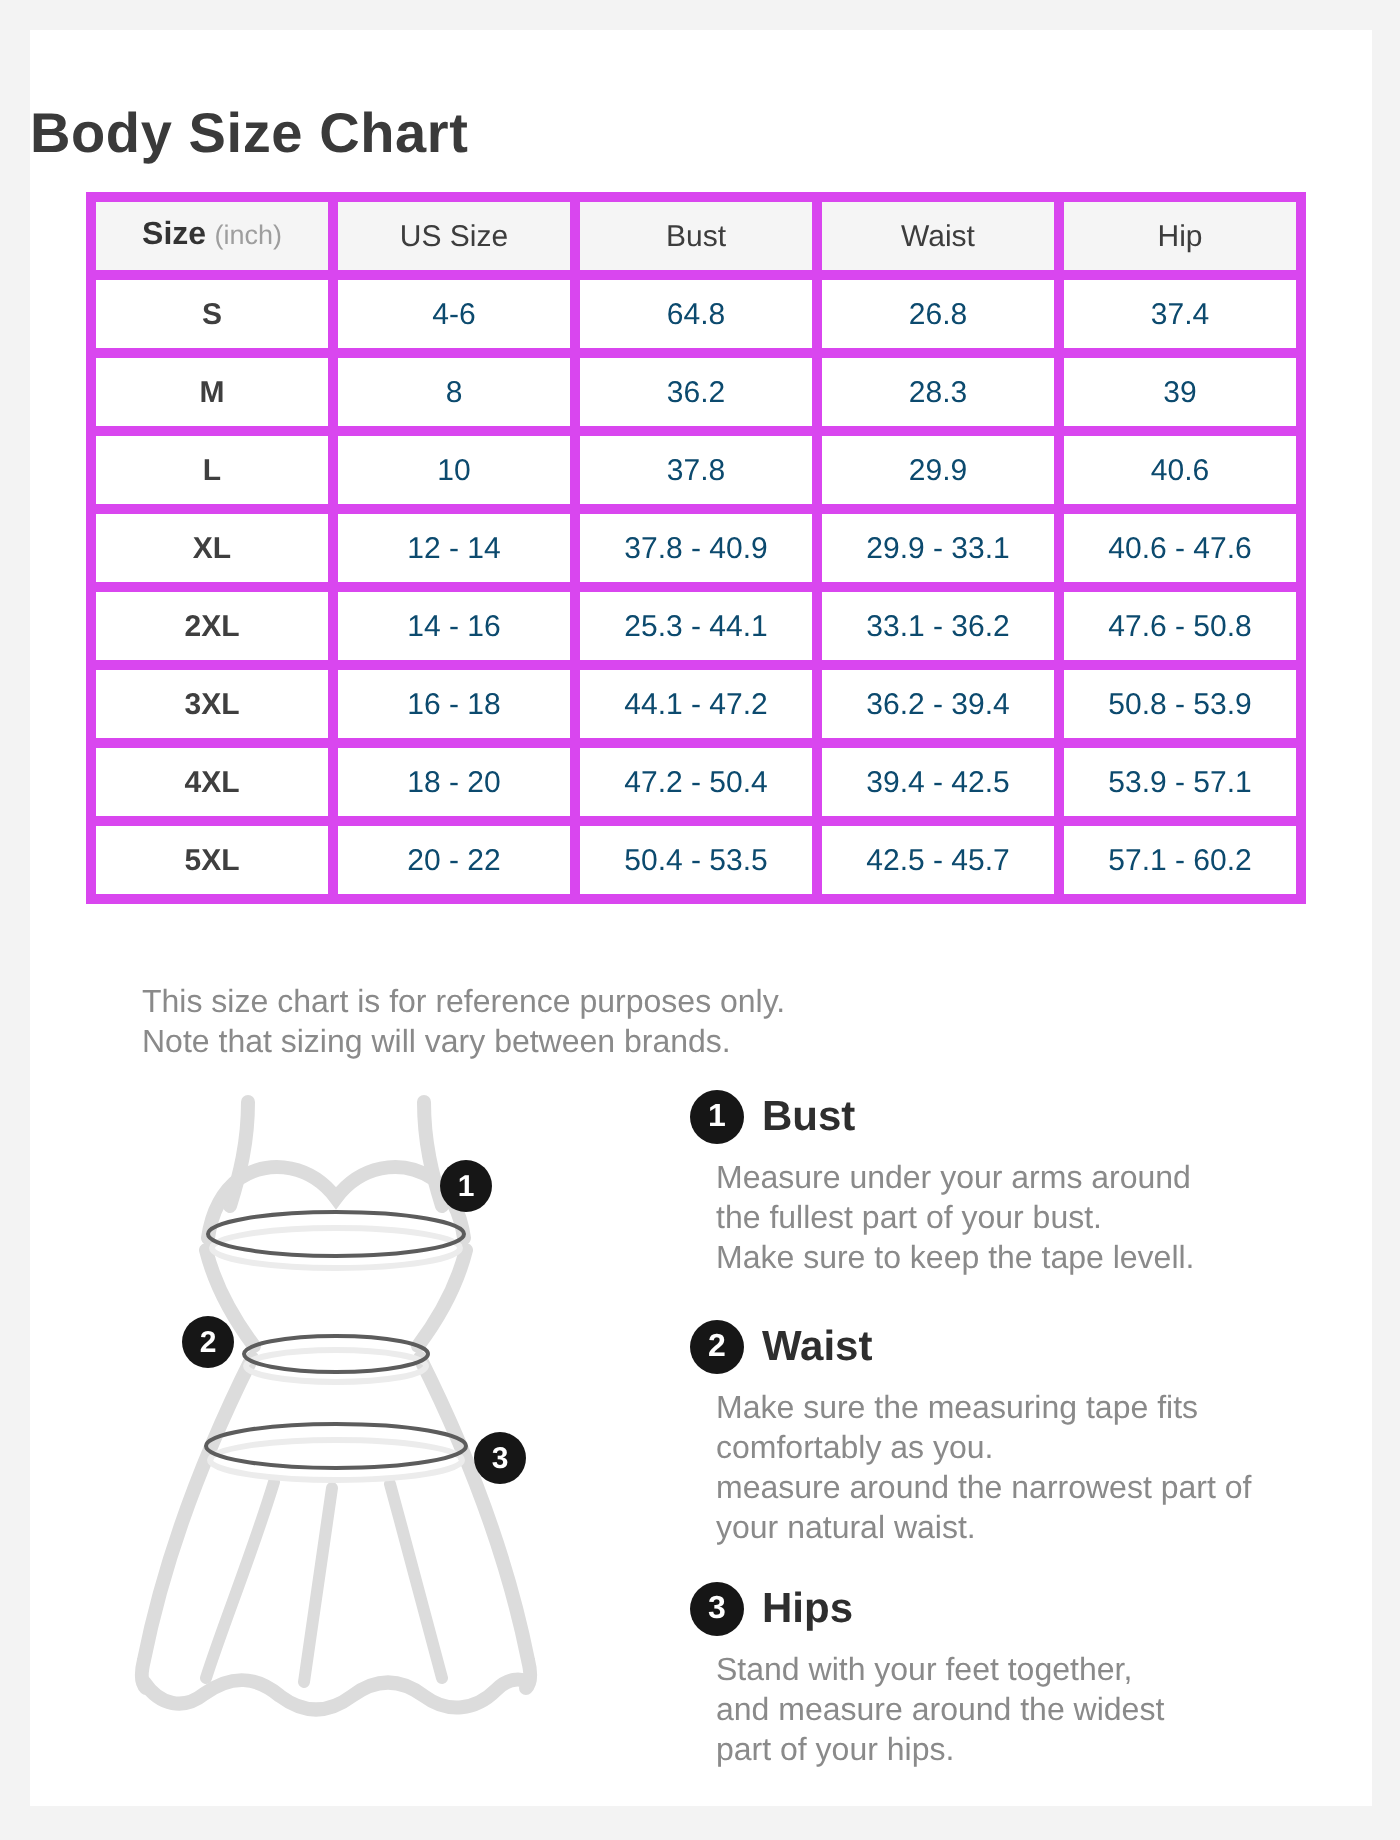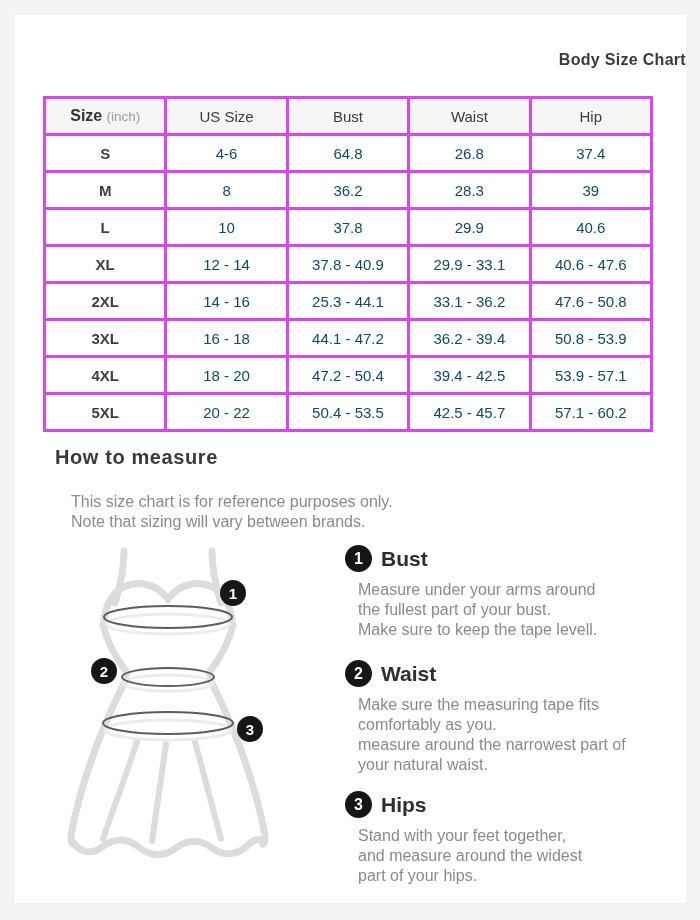--- a/index.html
+++ b/index.html
@@ -10,29 +10,29 @@
     position:relative;
     overflow:hidden;
   }
   .card {
     position:absolute; left:15px; top:15px;
     width:671px; height:888px;
     background:#ffffff;
   }
   .title {
     position:absolute; top:36px; left:0; width:100%;
-    margin:0; text-align:right;
-    font-size:16px; font-weight:700; color:#3a3a3a; letter-spacing:0.3px;
+    margin:0; text-align:left;
+    font-size:28px; font-weight:700; color:#3a3a3a; letter-spacing:0.3px;
   }
   table.size-table {
     position:absolute; left:28px; top:81px; width:610px;
     border-collapse:collapse; table-layout:fixed;
   }
   .size-table th, .size-table td {
-    border:3px solid #d946ef; text-align:center; padding:0;
+    border:5px solid #d946ef; text-align:center; padding:0;
   }
   .size-table th {
     height:34px; background:#f5f5f5;
     font-size:15px; font-weight:500; color:#3d3d3d;
   }
   .th-strong { font-weight:700; font-size:16px; color:#333333; }
   .th-unit { font-weight:400; font-size:13.5px; color:#9e9e9e; }
   .size-table td { height:34px; font-size:15px; color:#0c4a6e; }
   .size-table td.size-cell { font-weight:600; color:#3f3f3f; font-size:15px; }
 
@@ -144,21 +144,20 @@
       <tr>
         <td class="size-cell">5XL</td>
         <td>20 - 22</td>
         <td>50.4 - 53.5</td>
         <td>42.5 - 45.7</td>
         <td>57.1 - 60.2</td>
       </tr>
     </tbody>
   </table>
 
-  <h2 class="measure-heading">How to measure</h2>
   <p class="measure-note">This size chart is for reference purposes only.
 Note that sizing will vary between brands.</p>
 
   <div class="diagram">
     <svg width="280" height="330" viewBox="0 0 280 330" fill="none">
 
       <g stroke="#dcdcdc" stroke-width="7" stroke-linecap="round" fill="none">
         <path d="M84,6 C84,26 80,42 75,58"></path>
         <path d="M172,6 C172,26 176,42 181,58"></path>
         <path d="M64,74 C66,60 72,50 80,44 C96,34 116,38 128,54 C140,38 160,34 176,44 C184,50 190,60 192,74"></path>

